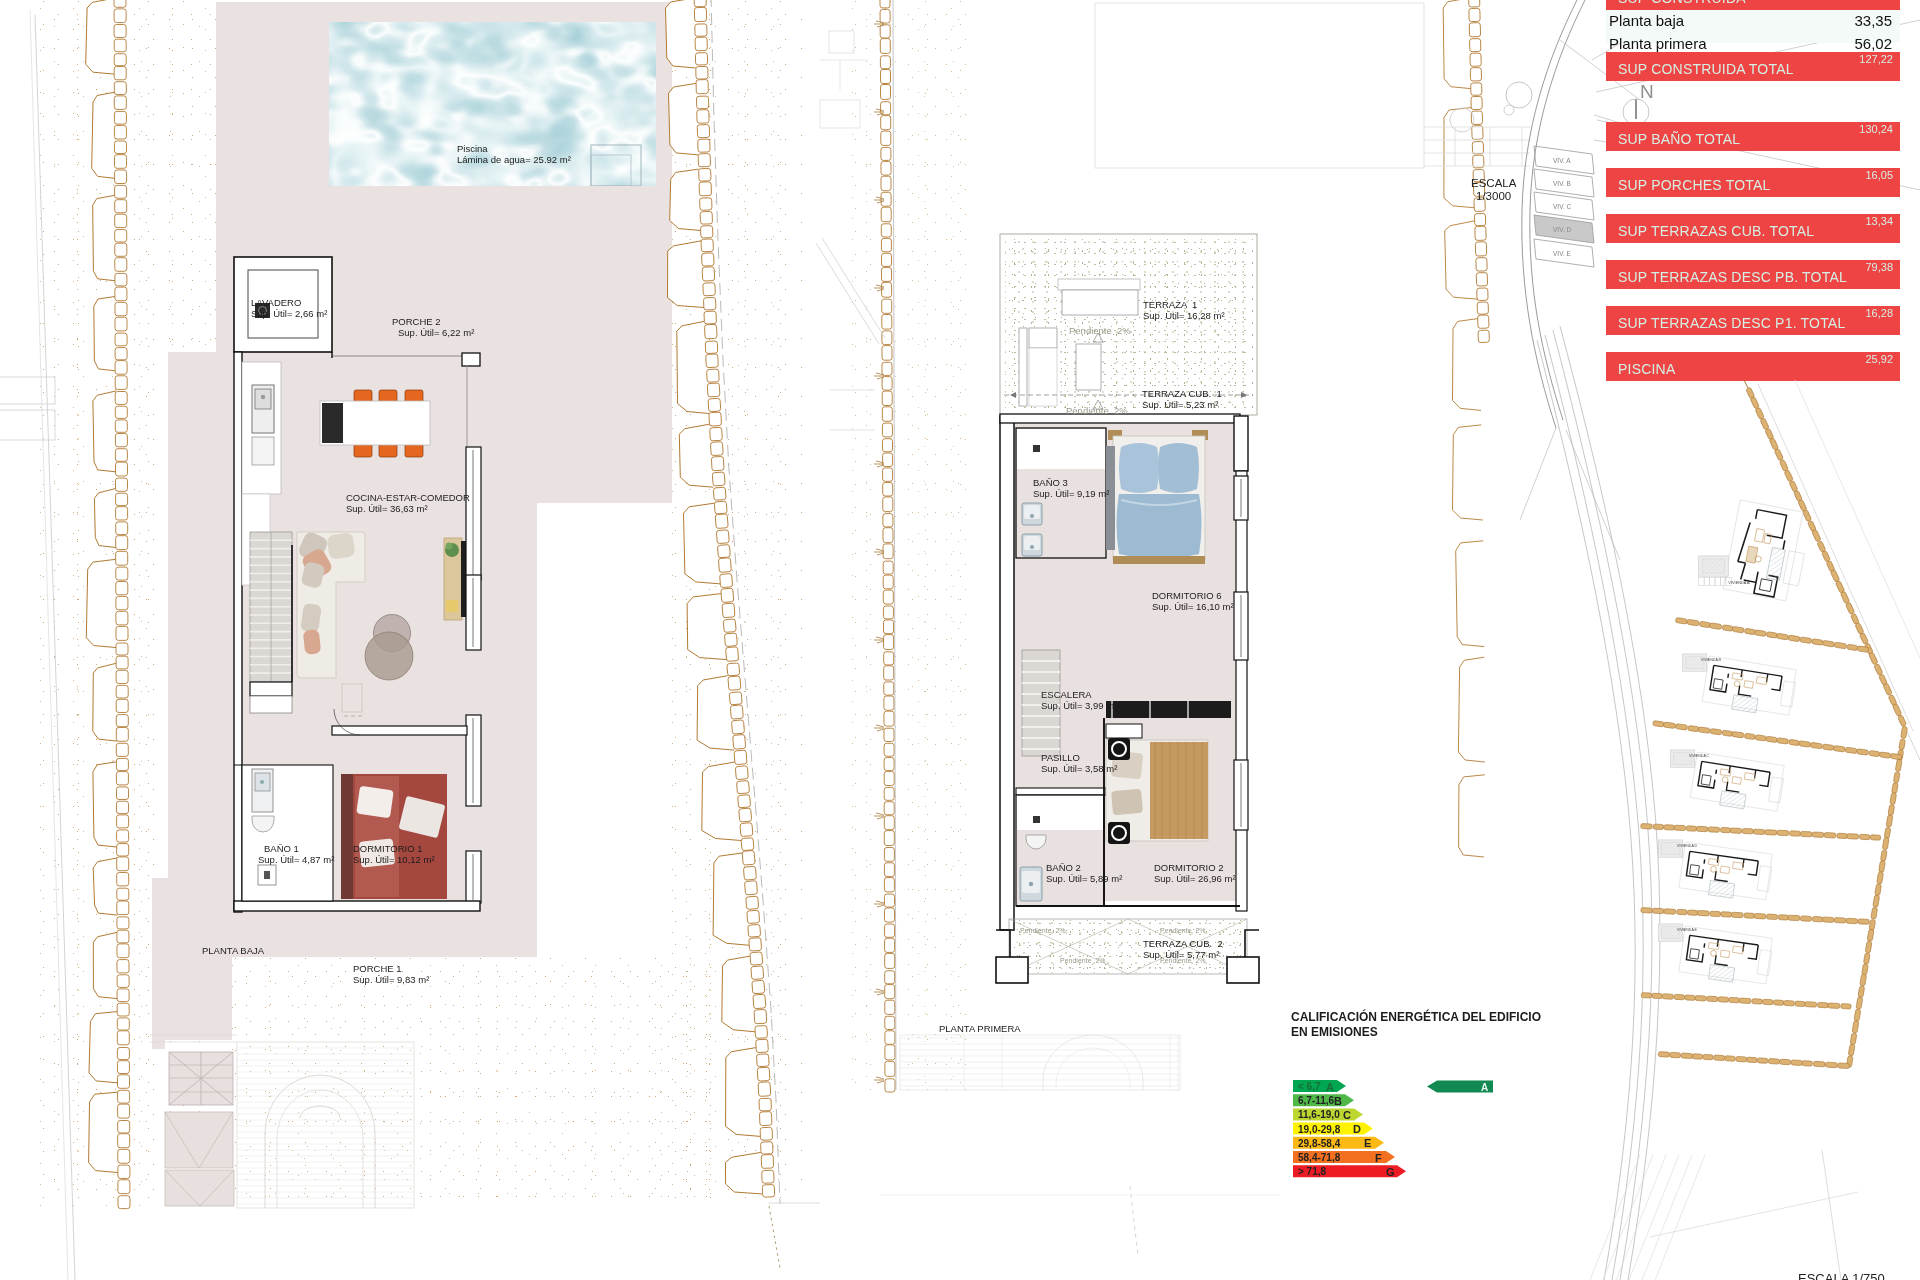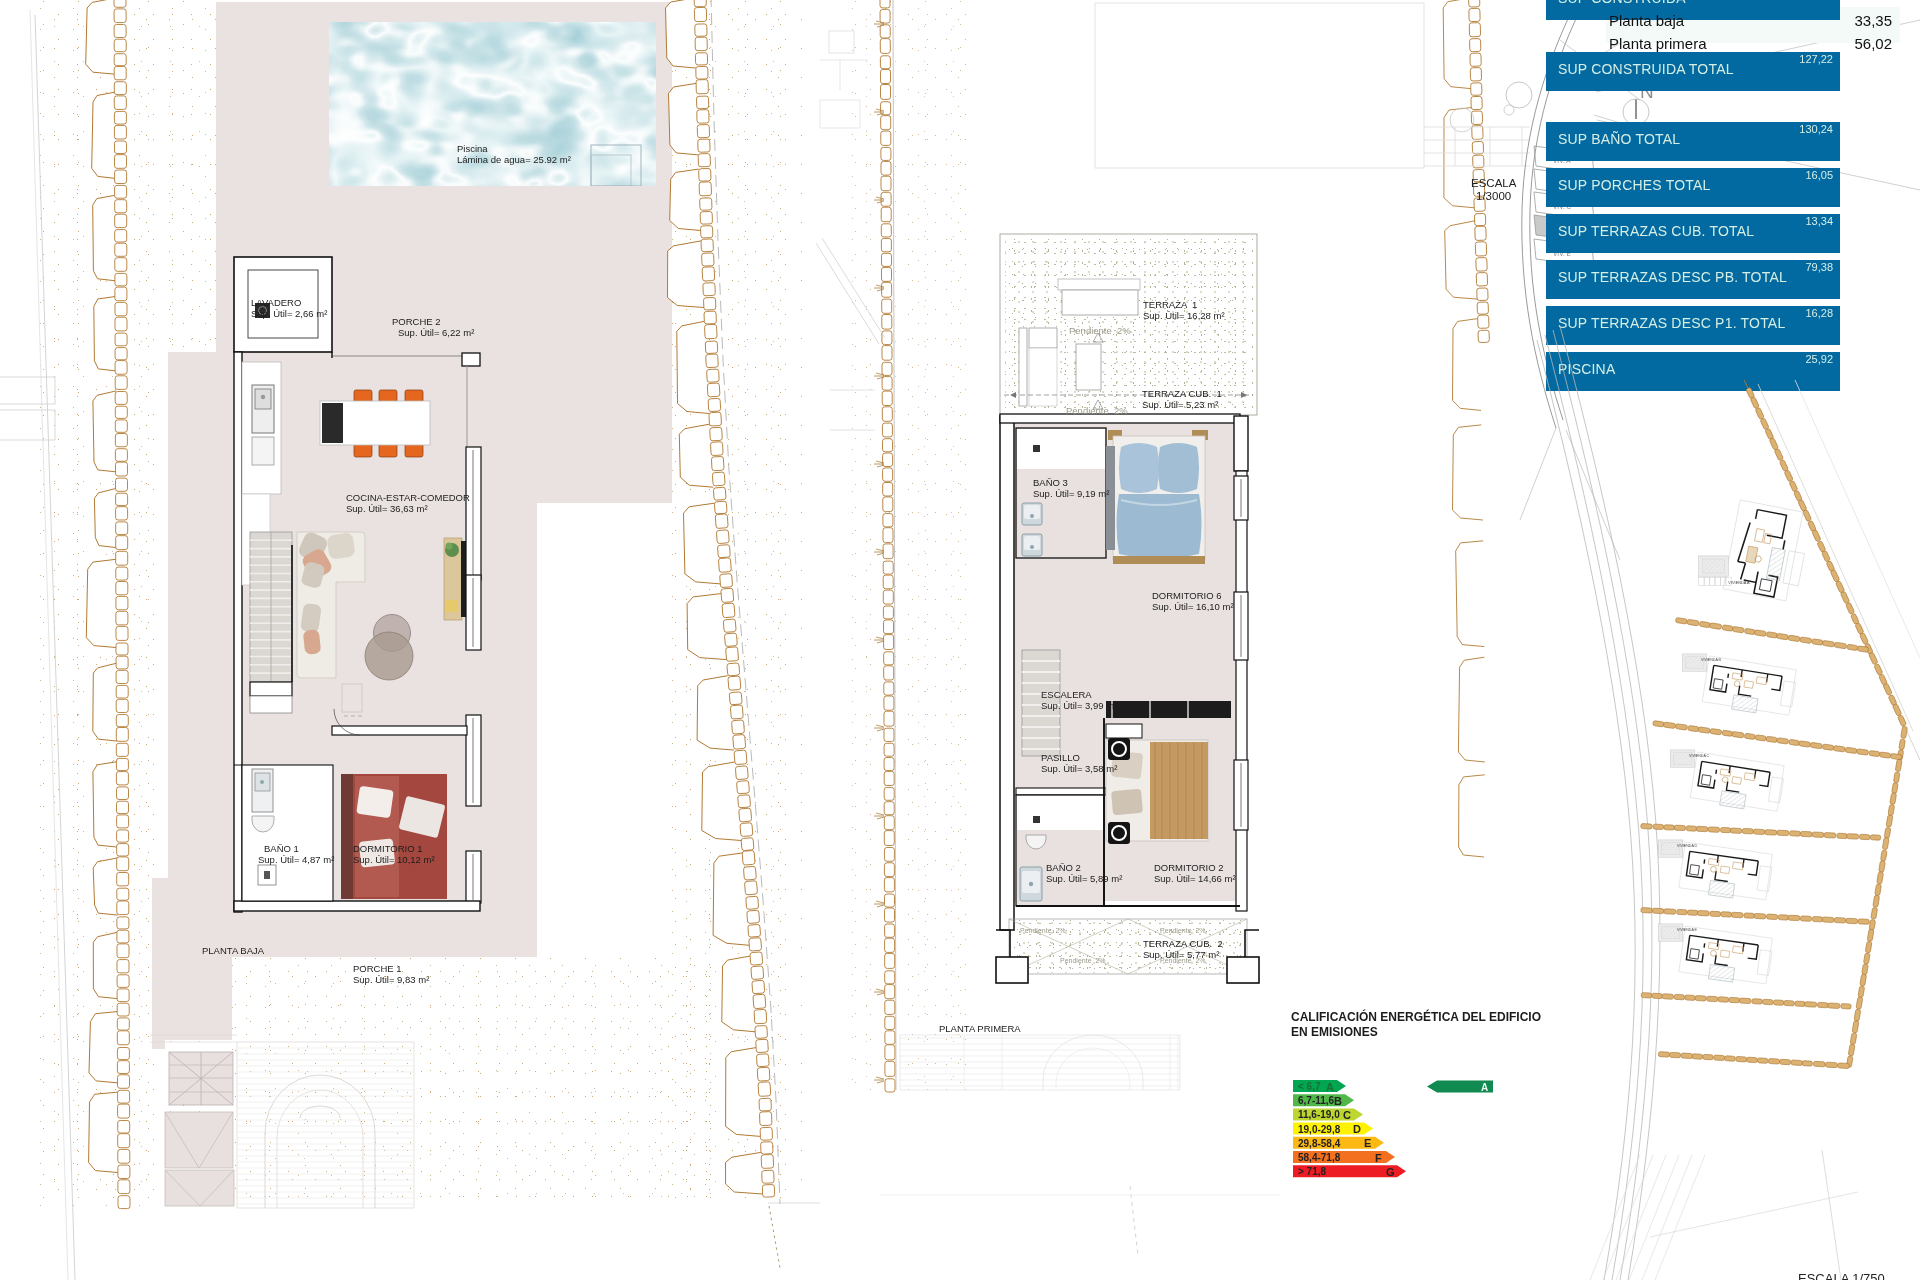--- a/index.html
+++ b/index.html
@@ -14,21 +14,21 @@
  background-size:23px 29px,33px 21px,29px 35px,19px 25px,35px 23px;
  background-position:3px 5px,17px 19px,29px 9px,9px 27px,21px 13px;}
 .stip2{background-image:
  radial-gradient(circle, #b9b395 0.65px, transparent 0.95px),
  radial-gradient(circle, #ccc7ad 0.6px, transparent 0.9px),
  radial-gradient(circle, #aeaa92 0.55px, transparent 0.85px),
  radial-gradient(circle, #c2bda2 0.6px, transparent 0.9px),
  radial-gradient(circle, #b9b395 0.55px, transparent 0.85px);
  background-size:11px 13px,14px 10px,13px 17px,10px 11px,17px 12px;
  background-position:2px 3px,7px 8px,11px 2px,5px 9px,1px 6px;}
-.gbar{position:absolute;left:1546px;width:294px;height:39px;background:#0369a1;color:#d5efe4;}
+.gbar{position:absolute;left:1606px;width:294px;height:29px;background:#ef4444;color:#d5efe4;}
 .gbar .t{position:absolute;left:12px;top:9px;font-size:14px;letter-spacing:0.2px;}
 .gbar .v{position:absolute;right:7px;top:1px;font-size:11px;}
 .brow{position:absolute;left:1606px;width:294px;height:22px;color:#111;}
 .brow .t{position:absolute;left:3px;top:3px;font-size:15px;}
 .brow .v{position:absolute;right:8px;top:3px;font-size:15px;}
 </style></head><body>
 <div id="page">
     <div class="abs stip" style="left:40px;top:0;width:176px;height:1206px"></div>
     <div class="abs stip" style="left:672px;top:0;width:130px;height:1204px"></div>
     <div class="abs stip" style="left:852px;top:0;width:124px;height:1092px;opacity:.8"></div>
@@ -265,21 +265,21 @@
     <div class="lbl" style="left:1033px;top:488px;color:#1c1c1c">Sup. Útil= 9,19 m²</div>
     <div class="lbl" style="left:1152px;top:590px;color:#1c1c1c">DORMITORIO 6</div>
     <div class="lbl" style="left:1152px;top:601px;color:#1c1c1c">Sup. Útil= 16,10 m²</div>
     <div class="lbl" style="left:1041px;top:689px;color:#1c1c1c">ESCALERA</div>
     <div class="lbl" style="left:1041px;top:700px;color:#1c1c1c">Sup. Útil= 3,99 m²</div>
     <div class="lbl" style="left:1041px;top:752px;color:#1c1c1c">PASILLO</div>
     <div class="lbl" style="left:1041px;top:763px;color:#1c1c1c">Sup. Útil= 3,58 m²</div>
     <div class="lbl" style="left:1046px;top:862px;color:#1c1c1c">BAÑO 2</div>
     <div class="lbl" style="left:1046px;top:873px;color:#1c1c1c">Sup. Útil= 5,89 m²</div>
     <div class="lbl" style="left:1154px;top:862px;color:#1c1c1c">DORMITORIO 2</div>
-    <div class="lbl" style="left:1154px;top:873px;color:#1c1c1c">Sup. Útil= 14,66 m²</div>
+    <div class="lbl" style="left:1154px;top:873px;color:#1c1c1c">Sup. Útil= 26,96 m²</div>
     <div class="lbl" style="left:1143px;top:938px;color:#1c1c1c">TERRAZA CUB.  2</div>
     <div class="lbl" style="left:1143px;top:949px;color:#1c1c1c">Sup. Útil= 5,77 m²</div>
     <div class="lbl" style="left:939px;top:1023px;color:#1c1c1c">PLANTA PRIMERA</div>
     <div class="lbl" style="left:1020px;top:925px;color:#9a9a8a;font-size:7px">Pendiente  2%</div>
     <div class="lbl" style="left:1060px;top:955px;color:#9a9a8a;font-size:7px">Pendiente  2%</div>
     <div class="lbl" style="left:1160px;top:925px;color:#9a9a8a;font-size:7px">Pendiente  2%</div>
     <div class="lbl" style="left:1160px;top:955px;color:#9a9a8a;font-size:7px">Pendiente  2%</div>
     <svg class="abs" style="left:0;top:0" width="1920" height="1280" viewBox="0 0 1920 1280" fill="none">
       <path d="M115.0,-2.0 L92.1,2.4 L87.1,8.0 L85.7,64.2 L92.9,72.2 L115.2,74.2" fill="#ffffff" stroke="#b27a33" stroke-width="1.0" stroke-linejoin="round"></path>
       <path d="M115.3,92.1 L97.0,95.5 L93.0,102.1 L91.7,168.4 L97.8,176.4 L115.5,178.4" fill="#ffffff" stroke="#b27a33" stroke-width="1.0" stroke-linejoin="round"></path>

